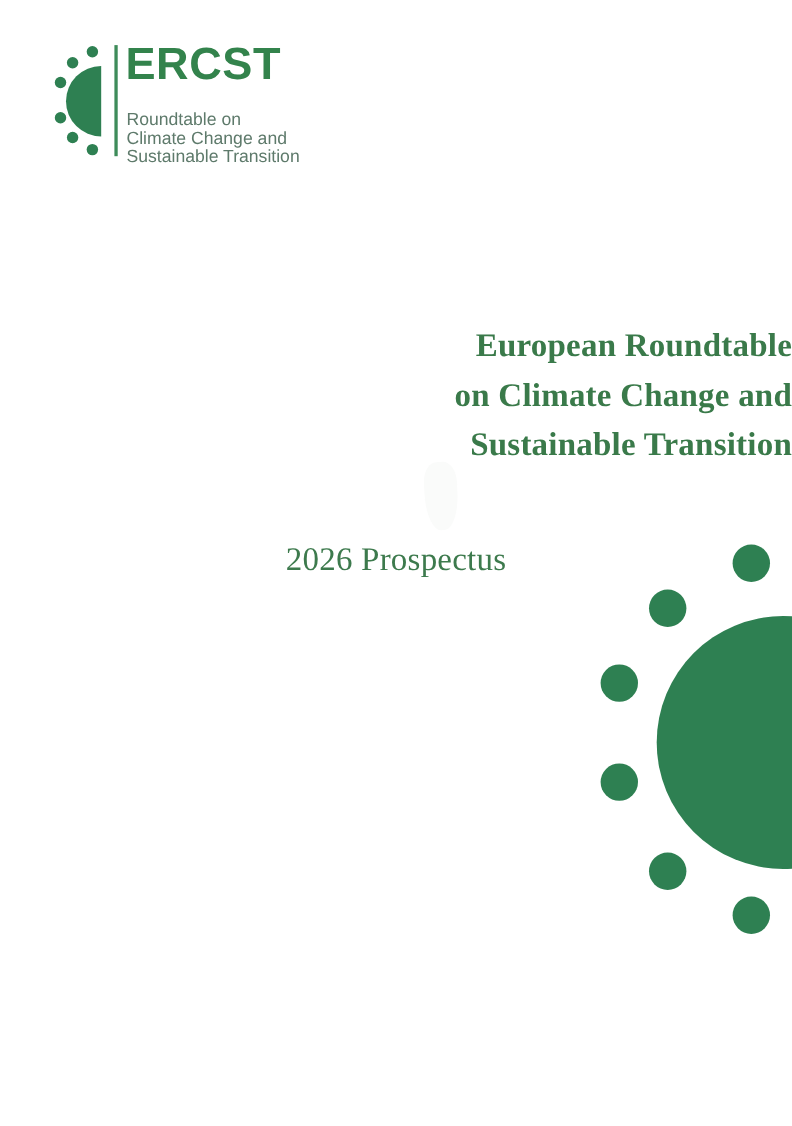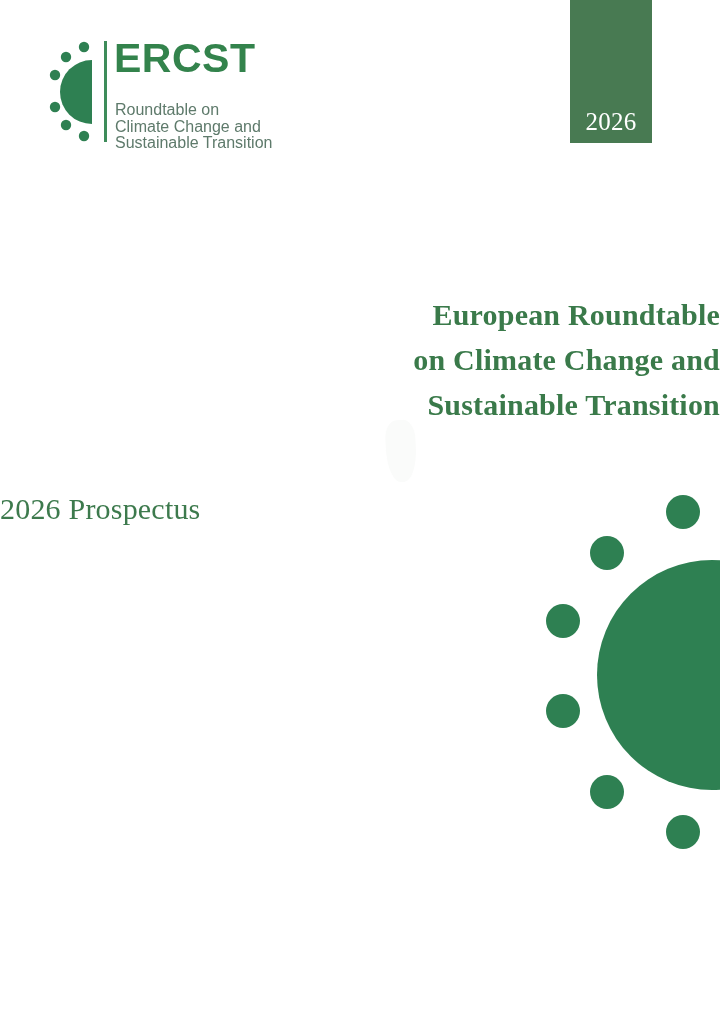--- a/index.html
+++ b/index.html
@@ -105,20 +105,21 @@
     line-height: 45px;
     color: #3A7A4A;
     white-space: pre-line;
     letter-spacing: 0.2px;
   }
   .cover-subtitle {
     position: absolute;
     left: 0;
     right: 0;
     top: 490px;
+    text-align: center;
     font-family: "Liberation Serif", serif;
     font-weight: normal;
     font-size: 30px;
     line-height: 38px;
     color: #3D7A4D;
     letter-spacing: 0.2px;
   }
 
   
   .watermark {
@@ -141,23 +142,20 @@
     height: 400px;
     overflow: hidden;
   }
   .sun-graphic svg { display: block; }
 </style>
 </head>
 <body>
 
 <div class="page">
 
-  <div class="year-banner">
-    <div class="year-banner-label">2026</div>
-  </div>
 
   <div class="logo">
 
     <div class="logo-mark">
       <svg width="66" height="104" viewBox="0 0 66 104" xmlns="http://www.w3.org/2000/svg">
 
         <path d="M48 20 A 32 32 0 0 0 48 84 Z" fill="#2E8052"></path>
 
         <circle cx="40" cy="7" r="5.2" fill="#2E8052"></circle>
         <circle cx="22" cy="17" r="5.2" fill="#2E8052"></circle>

